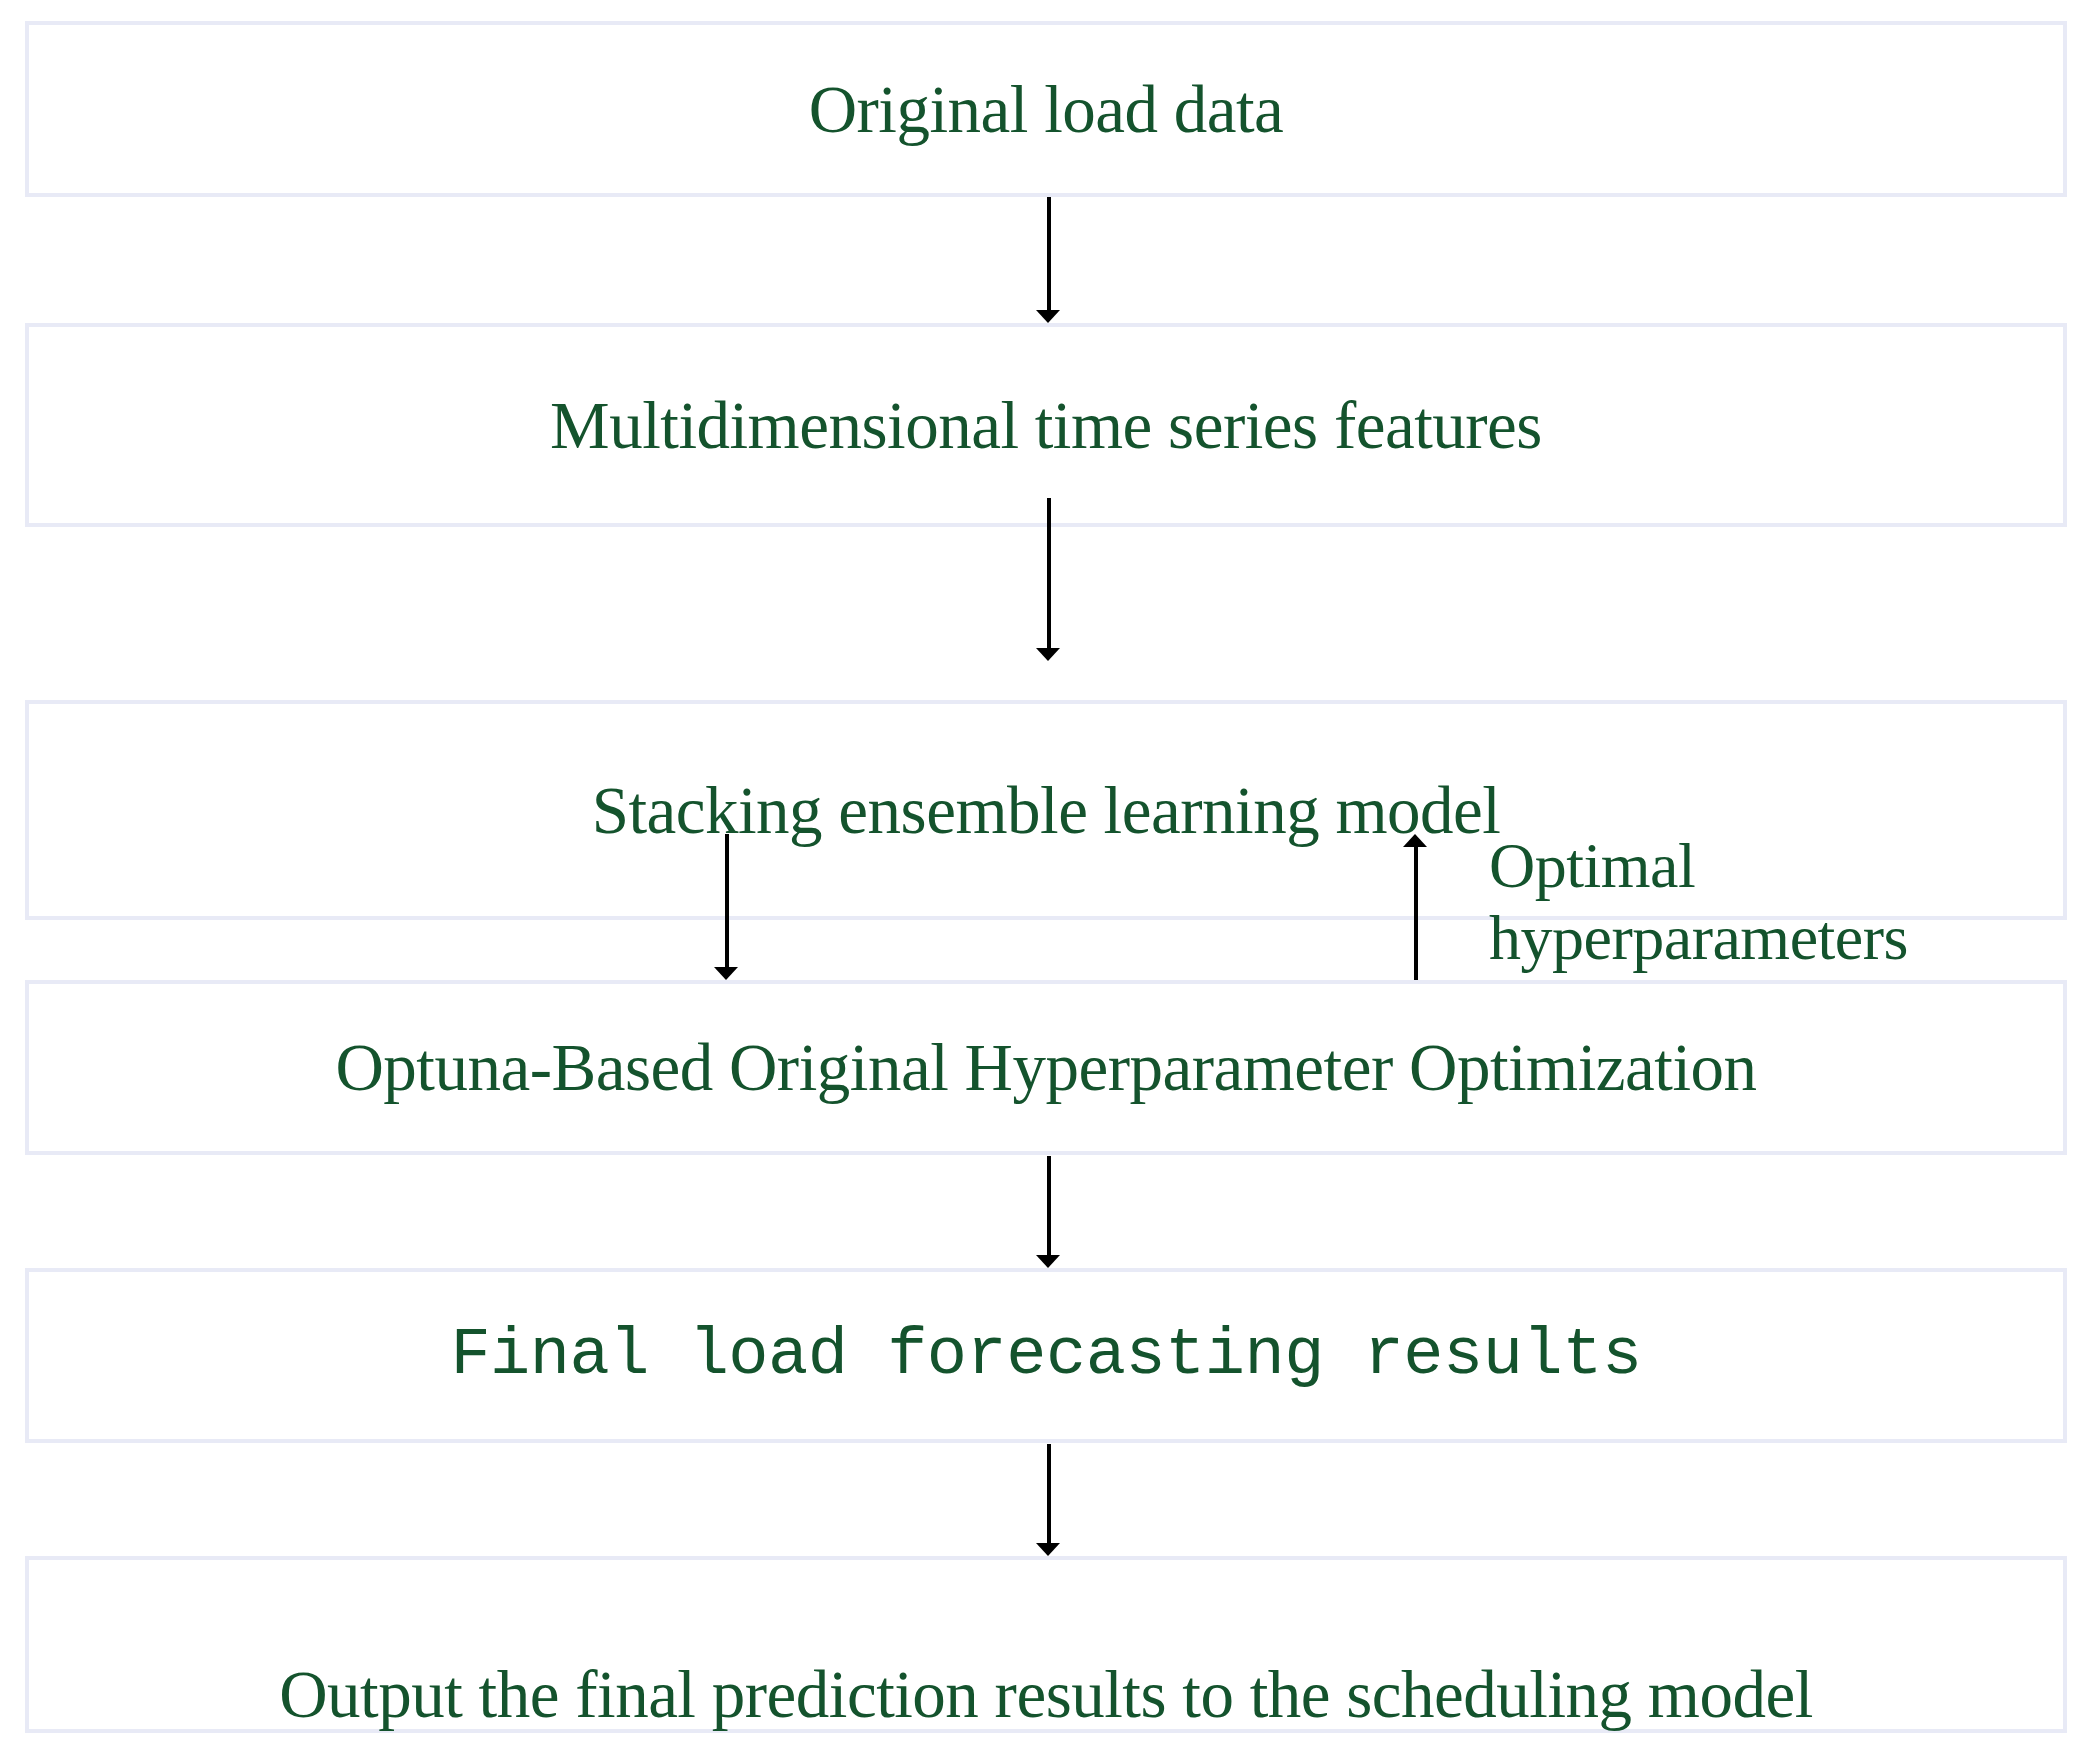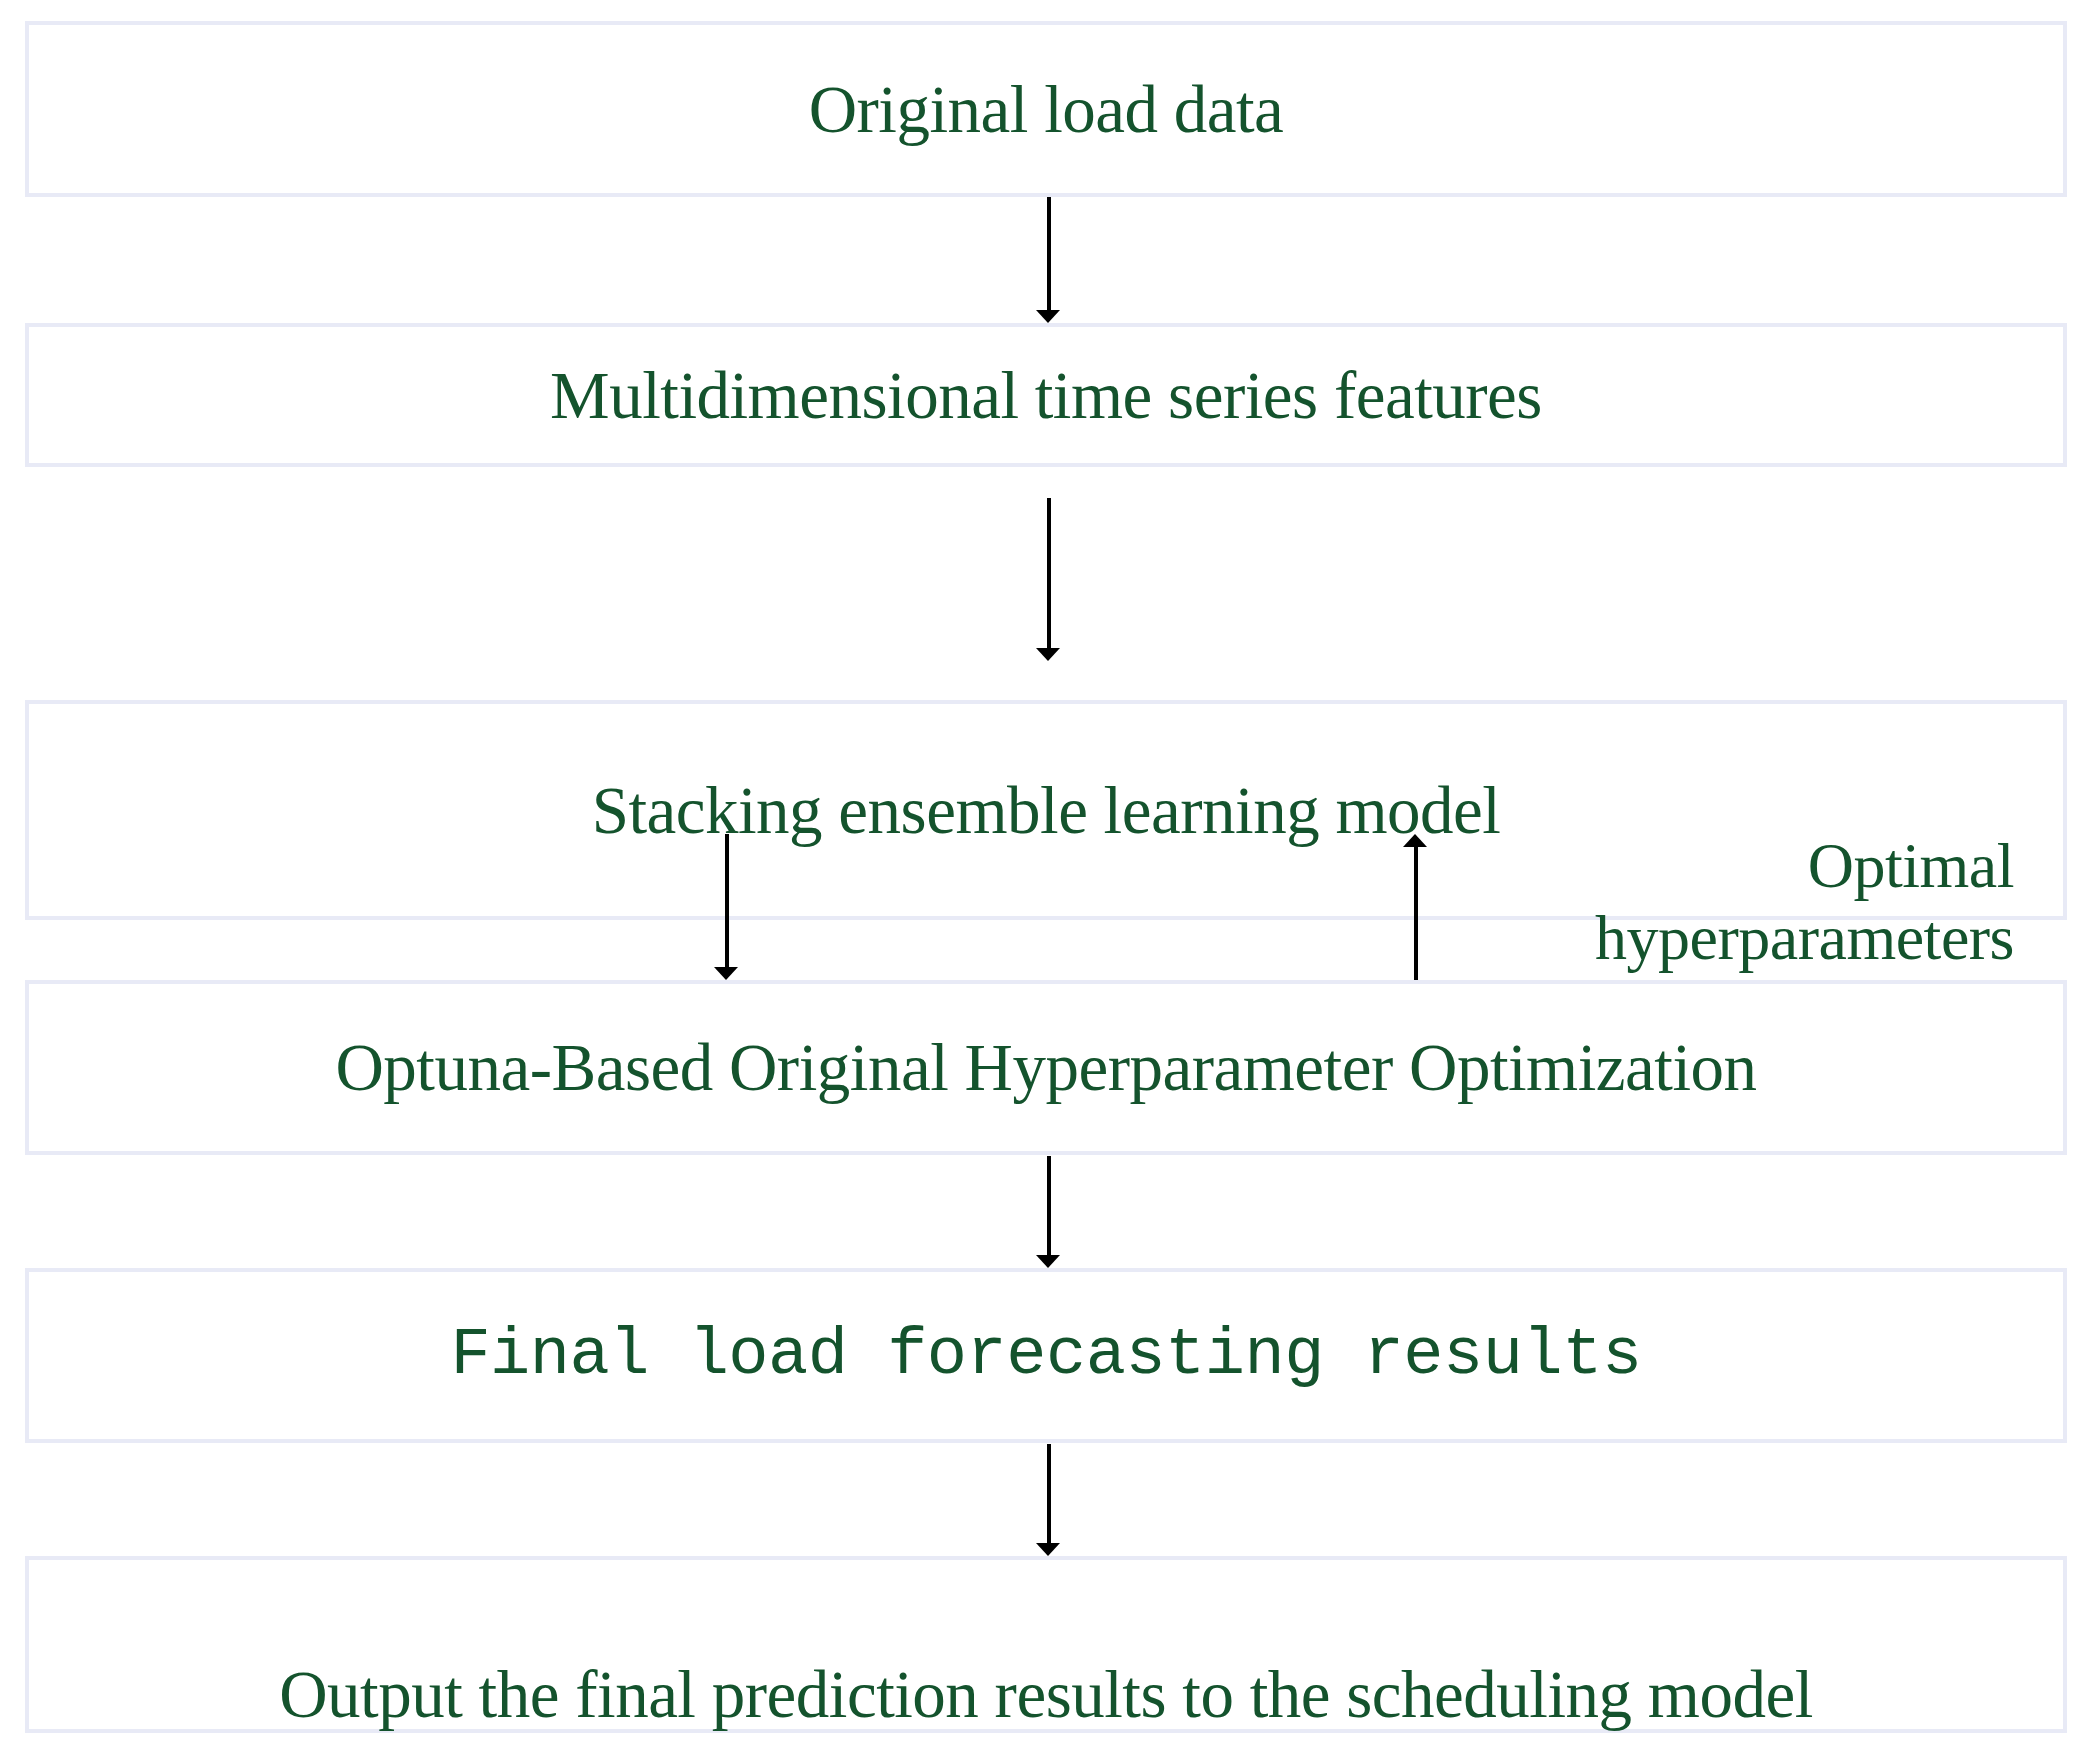--- a/index.html
+++ b/index.html
@@ -56,39 +56,39 @@
   }
   .arrow.down .head { bottom: 0; border-top: 13.7px solid #000000; }
   .arrow.up   .head { top: 0;    border-bottom: 13.7px solid #000000; }
   .feedback-label {
     position: absolute;
     left: 1489px;
     top: 830px;
     width: 525px;
     font-size: 64px;
     line-height: 1.12;
-    text-align: right;
+    text-align: left;
     letter-spacing: -0.5px;
   }
 </style>
 </head>
 <body>
 
 <div class="canvas">
 
   <div class="node" style="top:21px; height:176px;">
     <span class="node-label">Original load data</span>
   </div>
 
   <div class="arrow down" style="left:1036px; top:197px; height:126px;">
     <div class="shaft"></div>
     <div class="head"></div>
   </div>
 
-  <div class="node" style="top:323px; height:144px;">
+  <div class="node" style="top:323px; height:204px;">
     <span class="node-label">Multidimensional time series features</span>
   </div>
 
   <div class="arrow down" style="left:1036px; top:498px; height:163px;">
     <div class="shaft"></div>
     <div class="head"></div>
   </div>
 
   <div class="node" style="top:700px; height:220px;">
     <span class="node-label">Stacking ensemble learning model</span>

